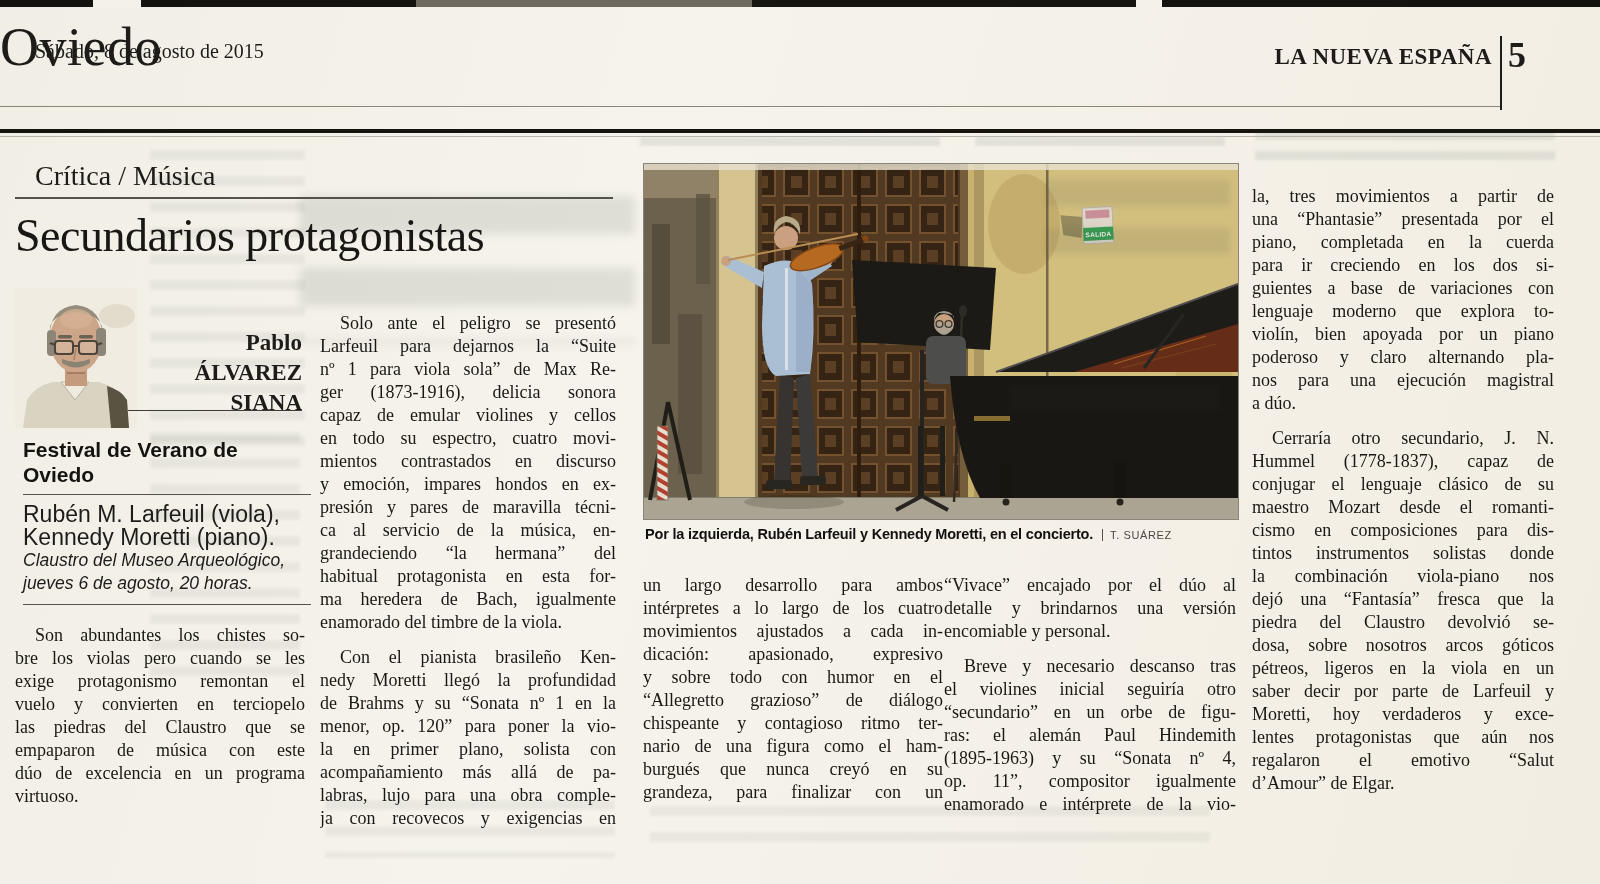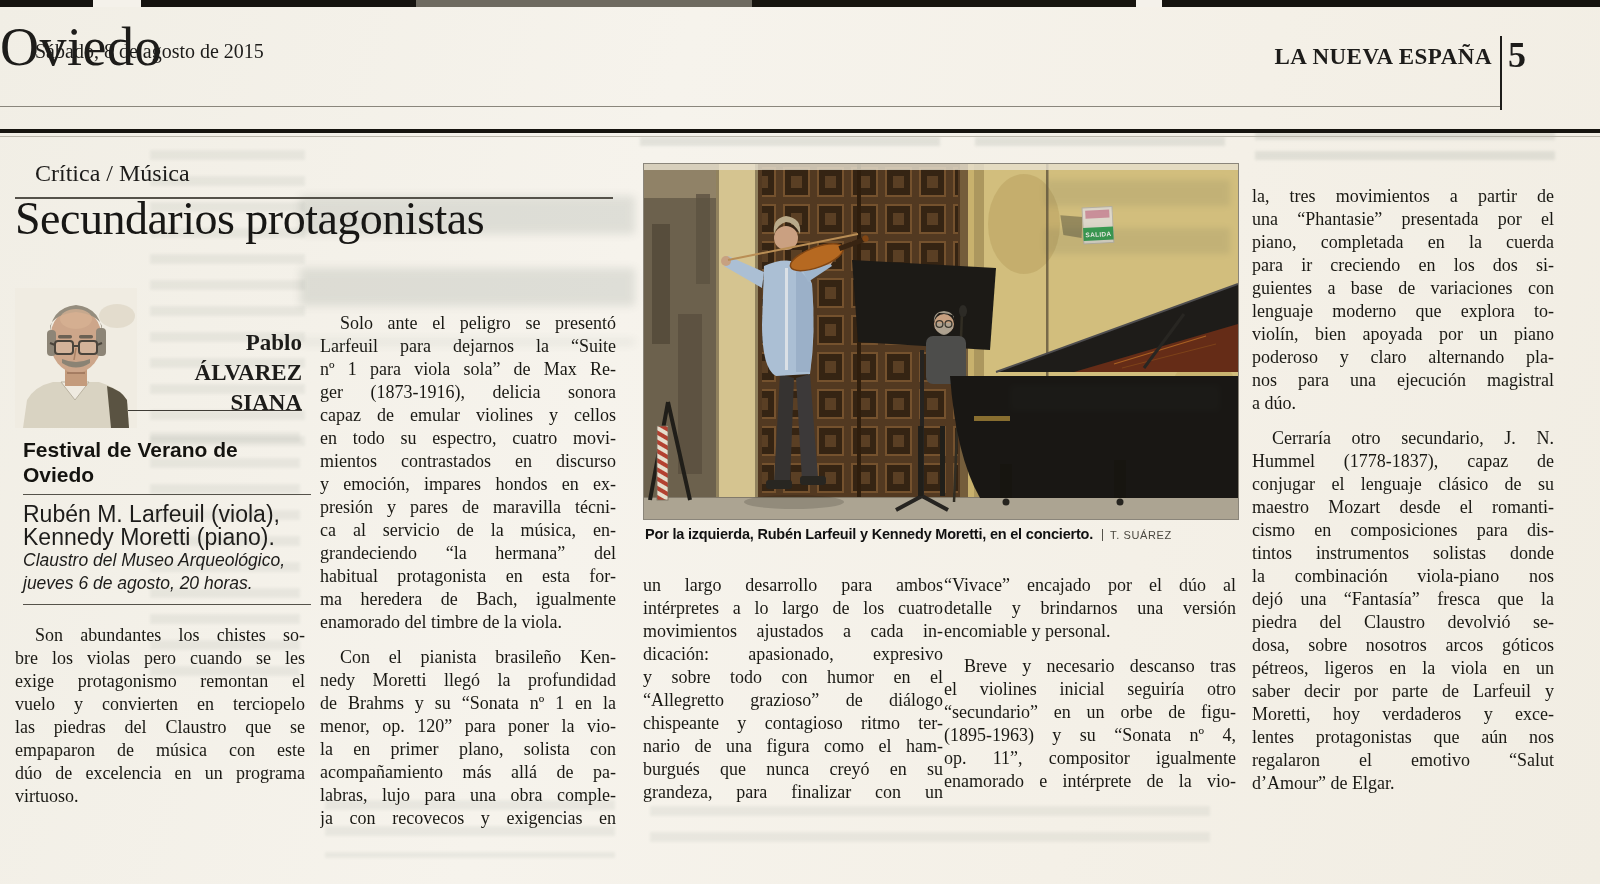--- a/index.html
+++ b/index.html
@@ -15,23 +15,23 @@
   
   .date{left:35px;top:40px;font-size:20px;}
   .section-title{left:0;top:16px;width:1600px;text-align:left;font-size:54px;letter-spacing:.5px;}
   .masthead{left:1180px;top:44px;width:312px;text-align:right;font-size:23px;font-weight:700;letter-spacing:.5px;}
   .mast-bar{left:1500px;top:36px;width:2px;height:74px;background:#1d1c1a;}
   .page-num{left:1508px;top:34px;font-size:36px;font-weight:700;}
   .rule-thin{left:0;top:106px;width:1500px;height:1px;background:#8a867c;}
   .rule-thick{left:0;top:129px;width:1600px;height:4px;background:#16140f;}
   .rule-thick-echo{left:0;top:136px;width:1600px;height:1px;background:#b9b5aa;}
   
-  .kicker{left:35px;top:160px;font-size:24px;}
+  .kicker{left:35px;top:160px;font-size:28px;}
   .kicker-rule{left:15px;top:197px;width:598px;height:2px;background:#55524a;}
-  .headline{left:15px;top:192px;width:640px;font-size:46px;letter-spacing:-.5px;color:#181715;}
+  .headline{left:15px;top:209px;width:640px;font-size:46px;letter-spacing:-.5px;color:#181715;}
   
   .byline{left:140px;top:328px;width:162px;text-align:right;font-weight:700;font-size:23px;line-height:30px;}
   .byline-rule{left:128px;top:410px;width:174px;height:1px;background:#3e3b35;}
   
   .event{left:15px;top:437px;width:288px;font-family:"Liberation Sans",sans-serif;margin-left:8px;}
   .ev-title{font-weight:700;font-size:21px;line-height:25px;color:#14130f;}
   .ev-rule{height:1px;background:#55524a;margin:7px 0 8px 0;}
   .ev-perf{font-size:23px;line-height:23px;}
   .ev-venue{font-style:italic;font-size:17.5px;line-height:23px;}
   
@@ -173,20 +173,21 @@
       <div class="ln">burgués que nunca creyó en su</div>
       <div class="ln">grandeza, para finalizar con un</div>
     </div>
   <div class="abs col col4">
       <div class="ln">“Vivace” encajado por el dúo al</div>
       <div class="ln">detalle y brindarnos una versión</div>
       <div class="ln end">encomiable y personal.</div>
       <div class="ln ind">Breve y necesario descanso tras</div>
       <div class="ln">el violines inicial seguiría otro</div>
       <div class="ln">“secundario” en un orbe de figu-</div>
+      <div class="ln">ras: el alemán Paul Hindemith</div>
       <div class="ln">(1895-1963) y su “Sonata nº 4,</div>
       <div class="ln">op. 11”, compositor igualmente</div>
       <div class="ln">enamorado e intérprete de la vio-</div>
     </div>
   <div class="abs col col5">
       <div class="ln">la, tres movimientos a partir de</div>
       <div class="ln">una “Phantasie” presentada por el</div>
       <div class="ln">piano, completada en la cuerda</div>
       <div class="ln">para ir creciendo en los dos si-</div>
       <div class="ln">guientes a base de variaciones con</div>

